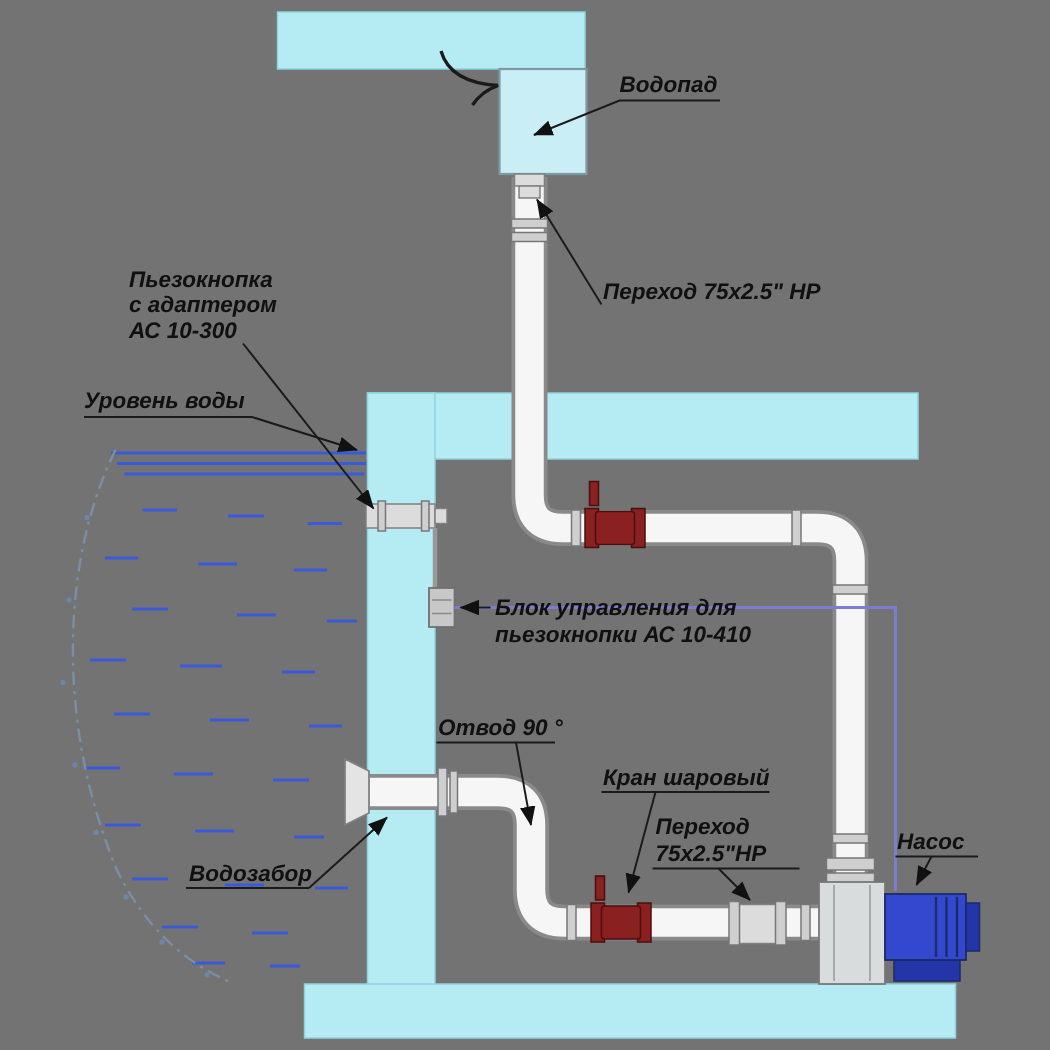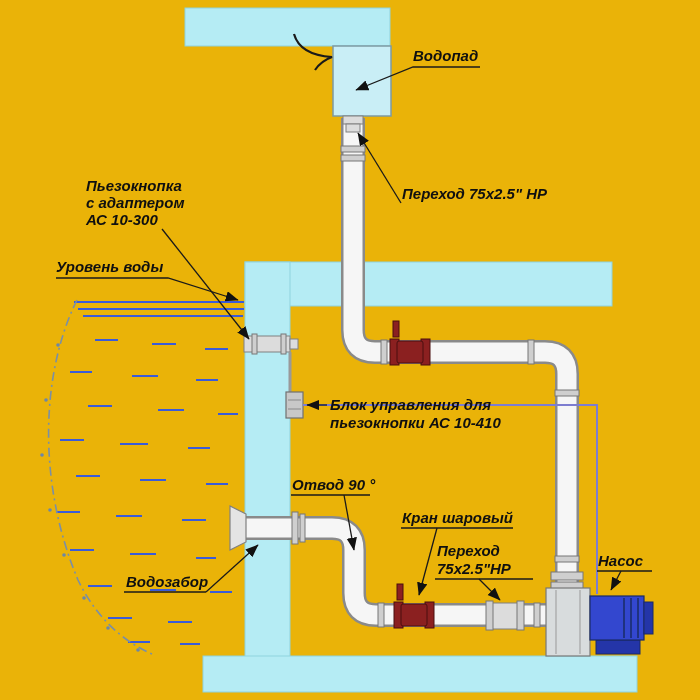--- a/index.html
+++ b/index.html
@@ -1,16 +1,16 @@
 <!DOCTYPE html>
 <html><head>
 <meta charset="utf-8">
 <style>
   html,body{margin:0;padding:0;background:#fff;}
-  .stage{width:700px;height:700px;position:relative;background:#eab308;overflow:hidden;}
+  .stage{width:700px;height:700px;position:relative;background:#737373;overflow:hidden;}
   svg{position:absolute;left:0;top:0;}
   .lbl{font-family:"Liberation Sans",sans-serif;font-style:italic;font-weight:bold;font-size:15px;fill:#101010;}
   .leader{stroke:#1a1a1a;stroke-width:1.3;fill:none;}
   .ring{fill:#cfcfcf;stroke:#777;stroke-width:1;}
   .fit{fill:#dcdcdc;stroke:#808080;stroke-width:1;}
 </style>
 </head>
 <body>
 
 <div class="stage">

